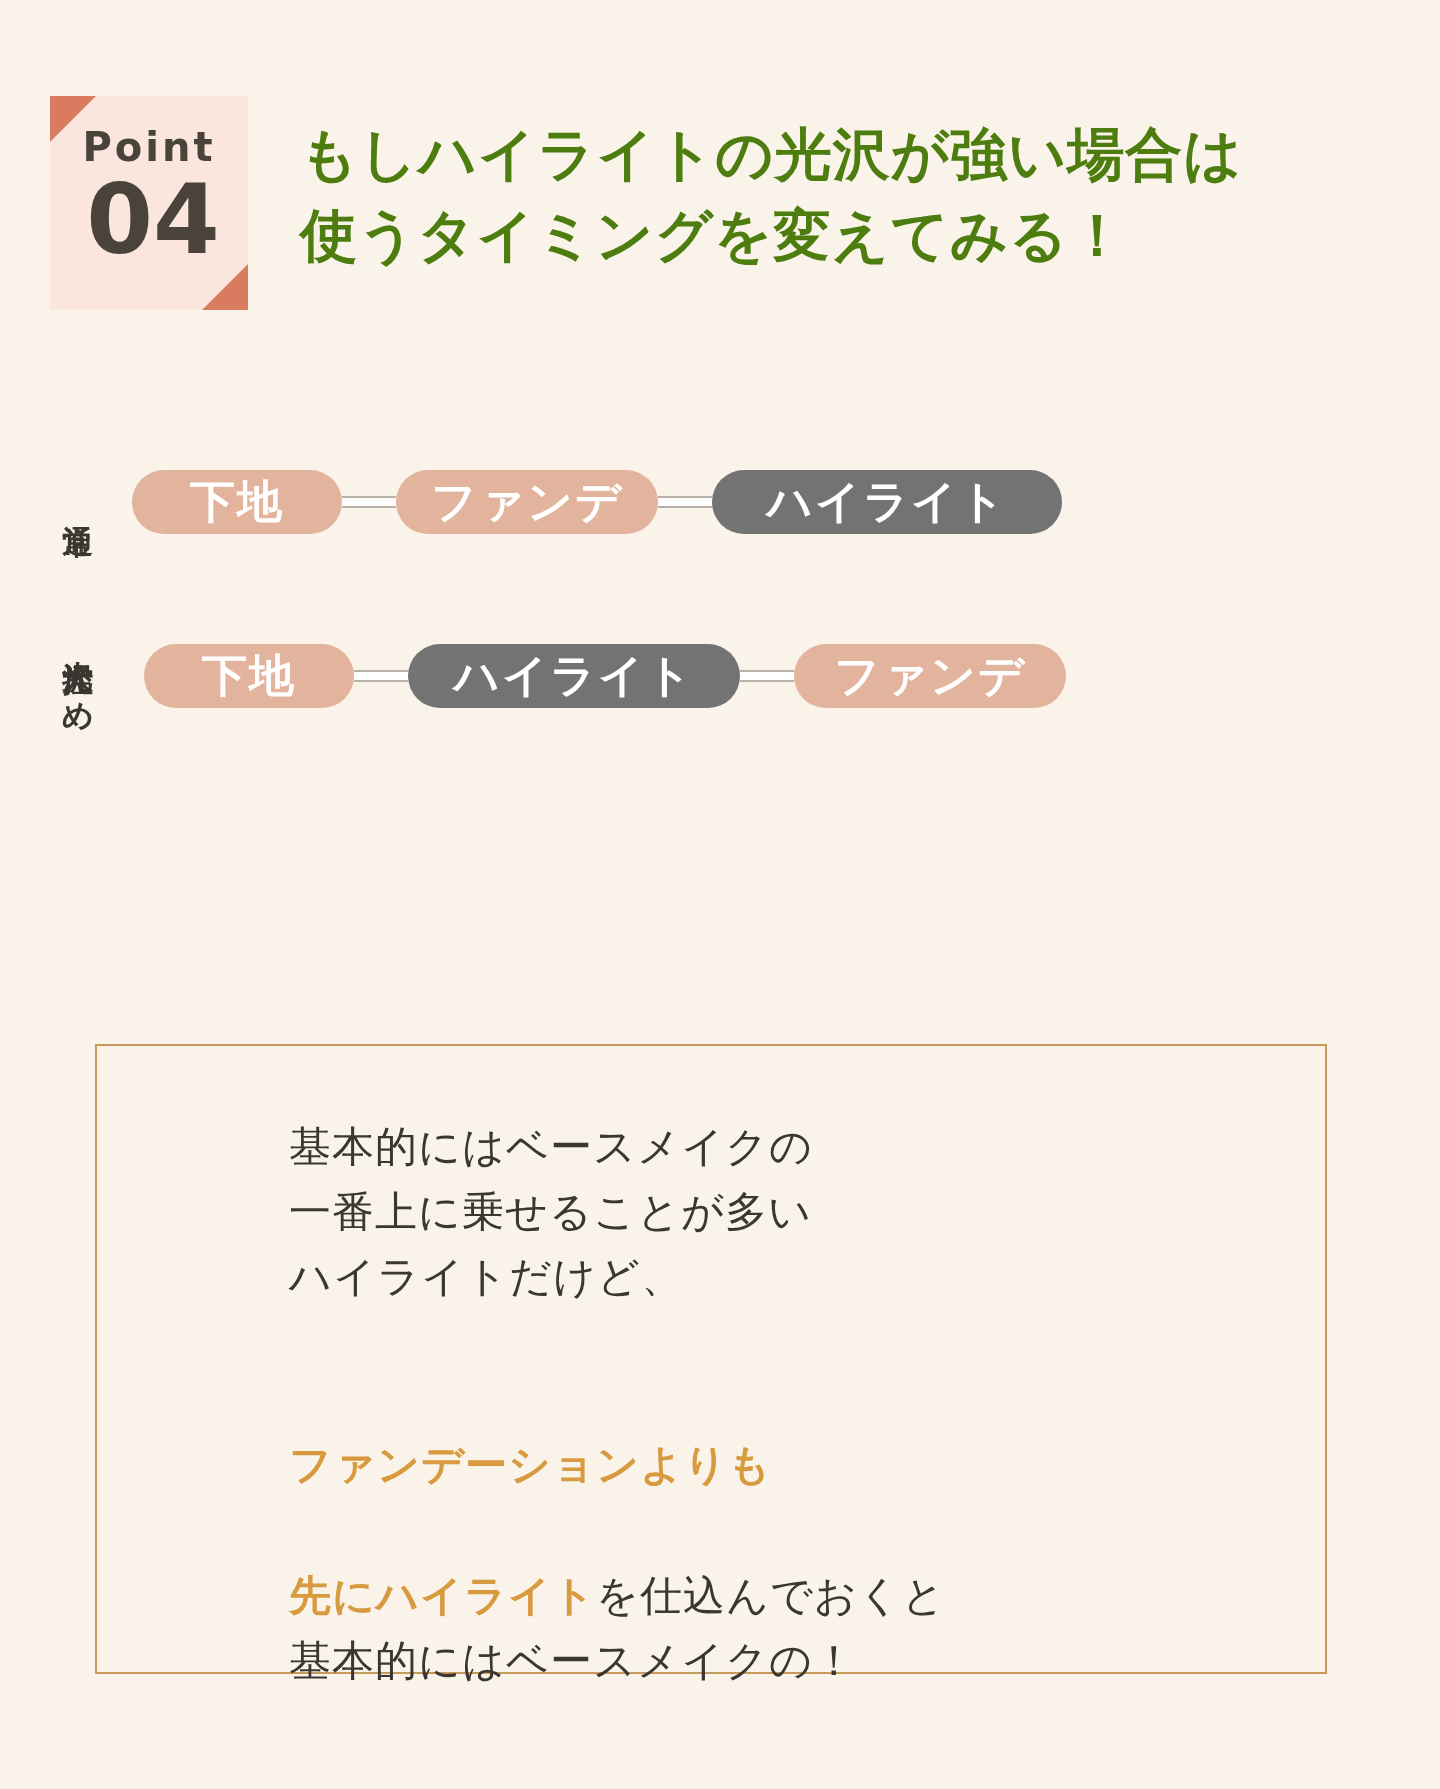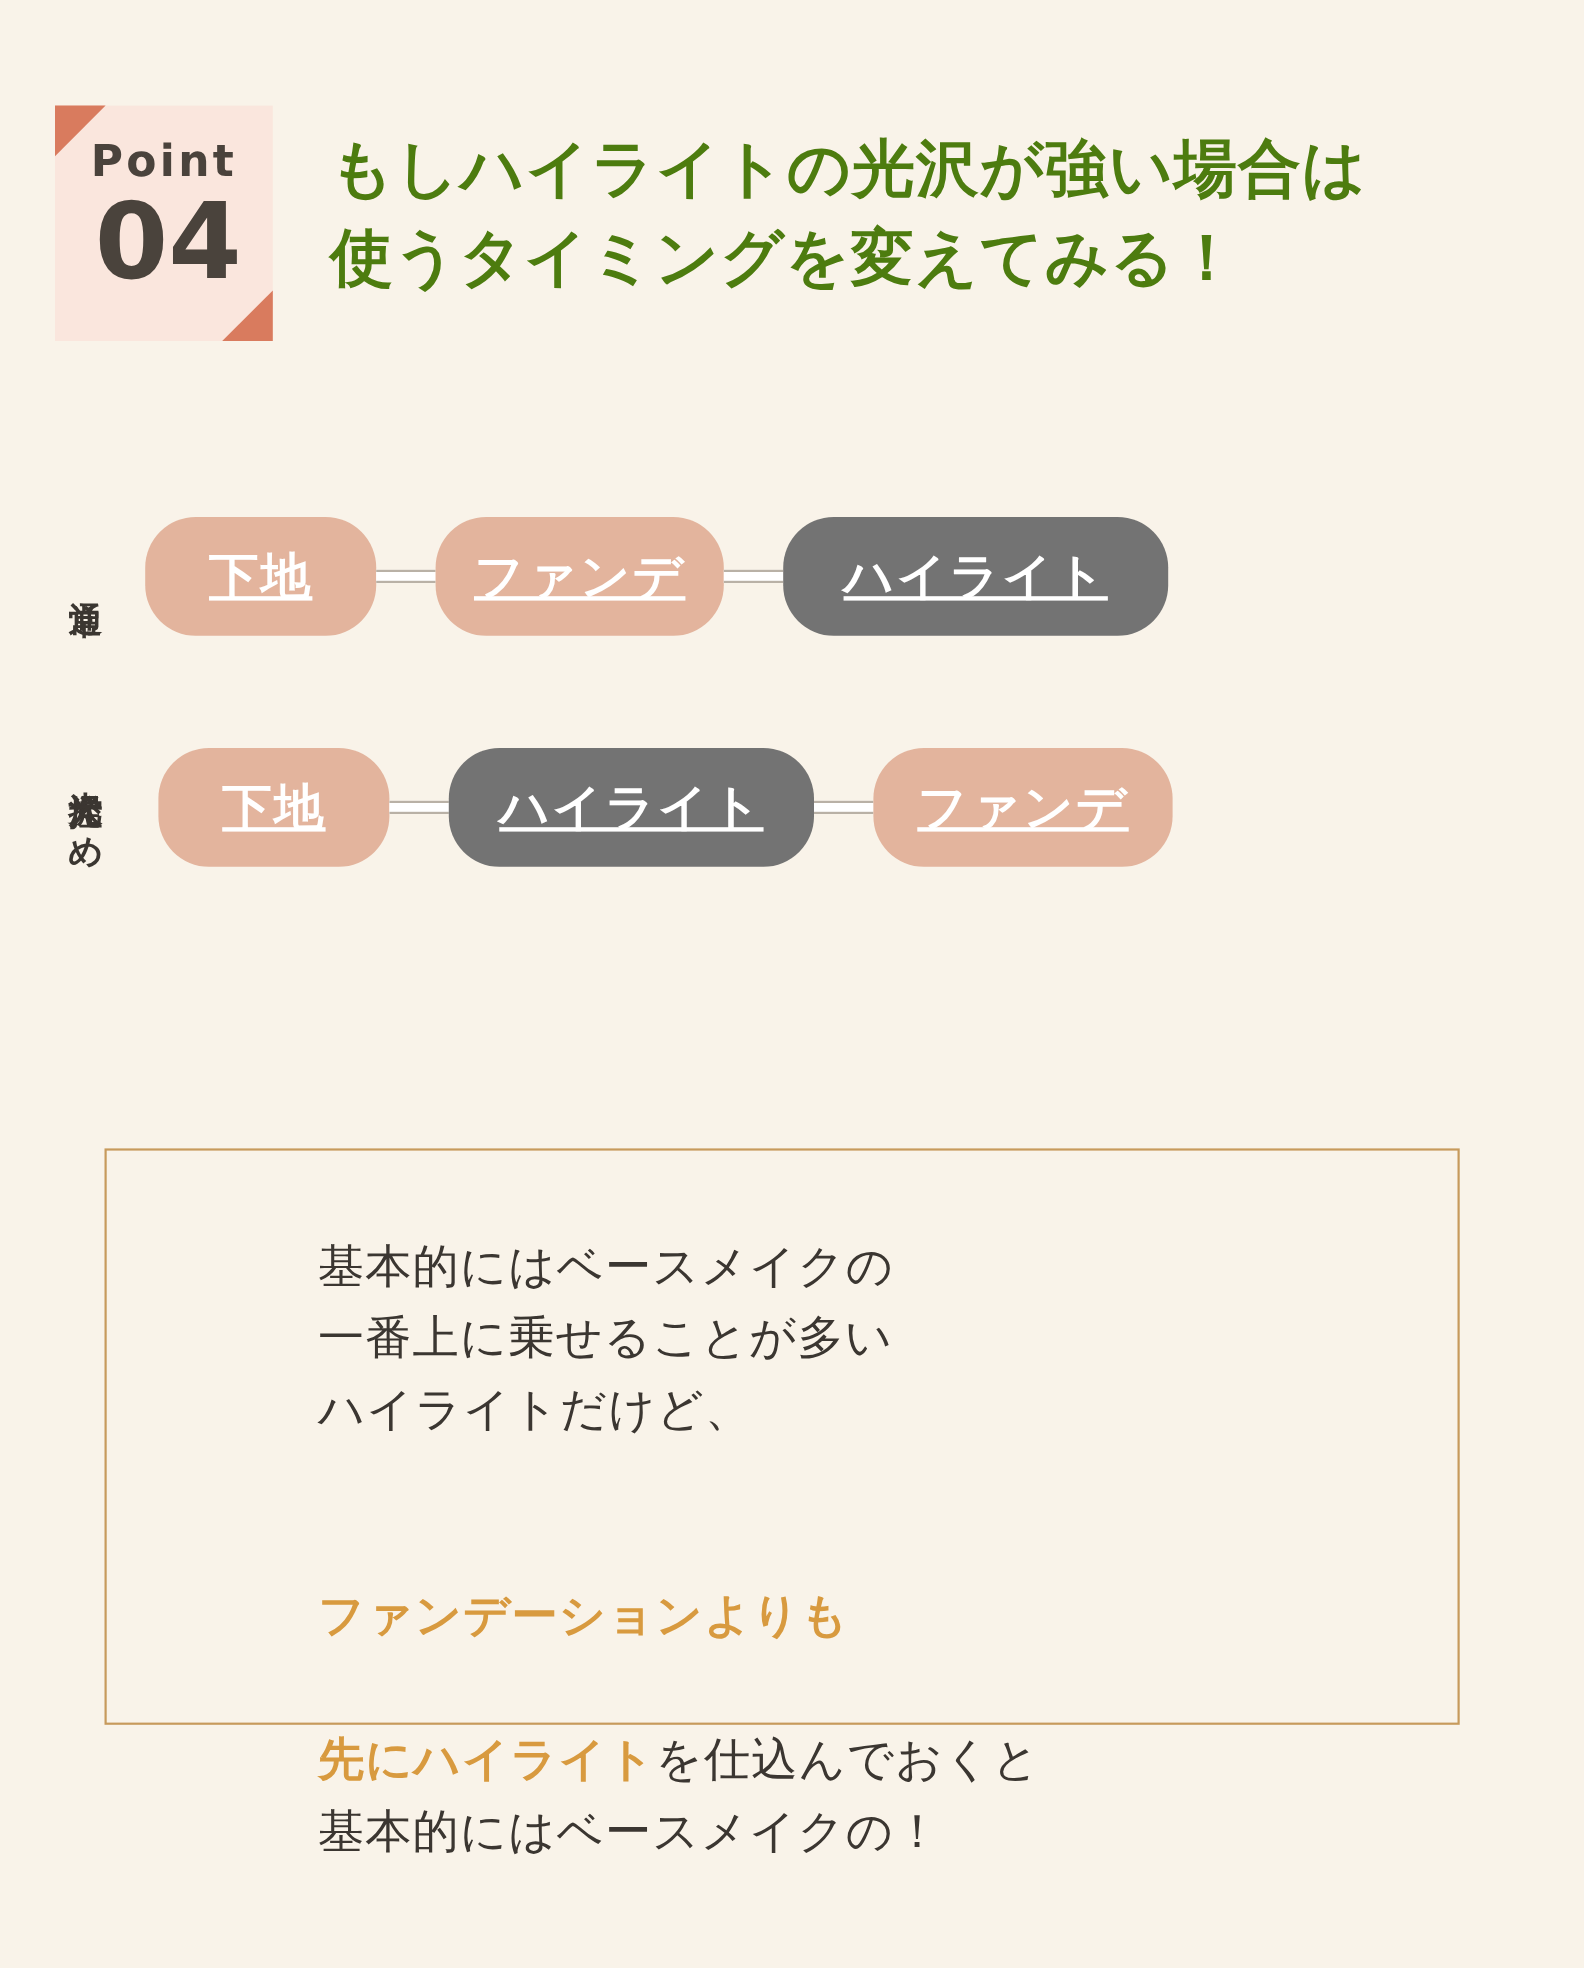--- a/index.html
+++ b/index.html
@@ -107,56 +107,56 @@
     text-orientation: upright;
     letter-spacing: 2px;
     flex: none;
     margin-left: 22px;
   }
   .chain {
     display: flex;
     align-items: center;
   }
   .pill {
-    height: 108px;
+    height: 64px;
     display: flex;
     align-items: center;
     justify-content: center;
     border-radius: 46px;
     font-size: 45px;
     font-weight: 700;
     letter-spacing: 2px;
     color: #ffffff;
     white-space: nowrap;
     padding: 12px 34px;
     box-sizing: border-box;
-    text-decoration: underline;
   }
   .pill.tone-peach { background: #e3b49d; }
   .pill.tone-green { background: #737373; }
   .connector {
     width: 54px;
     height: 12px;
     background: #ffffff;
     border-top: 2px solid #b9b1a6;
     border-bottom: 2px solid #b9b1a6;
     box-sizing: border-box;
     flex: none;
   }
 
   
   .note-box {
     position: absolute;
     left: 95px;
     top: 1044px;
     width: 1232px;
-    height: 524px;
+    height: 630px;
     border: 2px solid #c79a5c;
     box-sizing: border-box;
     background: transparent;
+    font-family: Liberation Mono, monospace;
   }
   .note-inner {
     padding: 72px 0 0 192px;
   }
   .note-para {
     font-size: 42px;
     line-height: 1.55;
     letter-spacing: 1px;
     color: #3b3631;
     white-space: pre-line;

